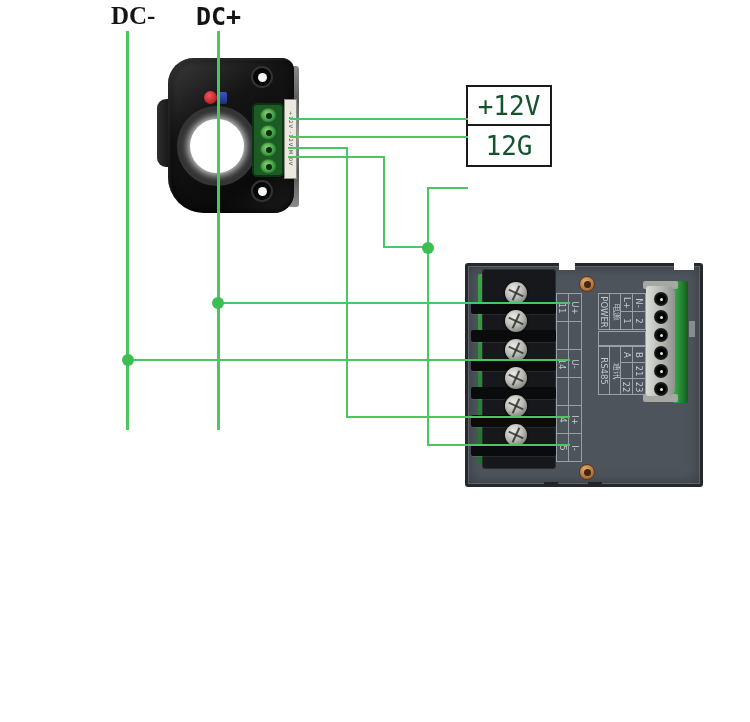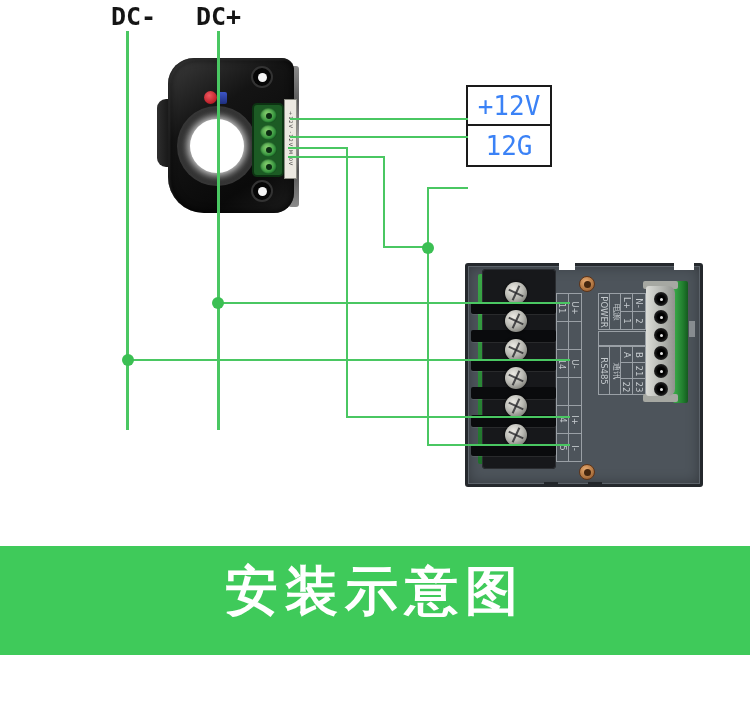--- a/index.html
+++ b/index.html
@@ -3,21 +3,21 @@
 <meta charset="utf-8">
 <style>
   * { margin:0; padding:0; box-sizing:border-box; }
   html,body { background:#fff; }
   .canvas { position:relative; width:750px; height:722px; background:#fff; overflow:hidden;
             font-family:"DejaVu Sans", sans-serif; }
 
   
   .dc-label { position:absolute; top:2px; font-family:"DejaVu Sans Mono", monospace;
               font-size:25px; font-weight:bold; color:#151515; }
-  .dc-minus { left:111px; }
+  .dc-minus { left:111px;font-family:Liberation Serif, serif; }
   .dc-plus  { left:196px; }
 
   
   .wire { position:absolute; background:var(--wire,#4ac762); z-index:40; }
   .dot  { position:absolute; width:12px; height:12px; border-radius:50%;
           background:var(--dot,#3bbf53); z-index:41; }
 
   
   .sensor-strip { position:absolute; left:288px; top:66px; width:11px; height:141px;
         background:linear-gradient(180deg,#8a8a8a,#5c5c5c 25%,#9a9a9a 50%,#555 75%,#8a8a8a);
@@ -53,21 +53,21 @@
   .pin-strip { position:absolute; left:284px; top:99px; width:13px; height:80px;
         background:#ece9e1; border:1px solid #8d8d85; z-index:10;
         writing-mode:vertical-rl; font-size:5px; line-height:11px; color:#3a3a3a;
         letter-spacing:1px; overflow:hidden; text-align:center; }
 
   
   .outbox-stack { position:absolute; left:466px; top:85px; width:86px;
         border:2px solid #1a1a1a; background:#fff; z-index:20; }
   .outbox { height:39px; border-bottom:2px solid #1a1a1a; display:flex; align-items:center;
         justify-content:center; font-family:"DejaVu Sans Mono", monospace; font-size:26px;
-        color:#3b82f6; }
+        color:#14532d; }
   .outbox:last-child { border-bottom:none; }
 
   
   .meter { position:absolute; left:465px; top:263px; width:238px; height:224px;
         background:#4d545b; border:3px solid #24282c; border-radius:3px; z-index:15;
         box-shadow:inset 0 0 0 1px #5c636a, inset 0 0 14px rgba(0,0,0,.35); }
   .notch { position:absolute; top:-3px; height:7px; background:#fff; }
   .notch1 { left:91px; width:16px; } .notch2 { left:206px; width:20px; }
   .bmark { position:absolute; bottom:-1px; height:3px; width:14px; background:#22262a; }
   .bmark1 { left:76px; } .bmark2 { left:120px; }
@@ -292,16 +292,13 @@
   <div class="wire" style="left:288px;top:156px;width:97px;height:2px"></div>
   <div class="wire" style="left:383px;top:156px;width:2px;height:92px"></div>
   <div class="wire" style="left:383px;top:246px;width:46px;height:2px"></div>
   <div class="wire" style="left:427px;top:187px;width:2px;height:258px"></div>
   <div class="wire" style="left:427px;top:187px;width:41px;height:2px"></div>
   <div class="wire" style="left:427px;top:444px;width:143px;height:2px"></div>
   <div class="dot" style="left:122px;top:354px"></div>
   <div class="dot" style="left:212px;top:297px"></div>
   <div class="dot" style="left:422px;top:242px"></div>
 
-  <div class="banner">
-    <span>安装示意图</span>
-  </div>
 </div>
 
 </body></html>

